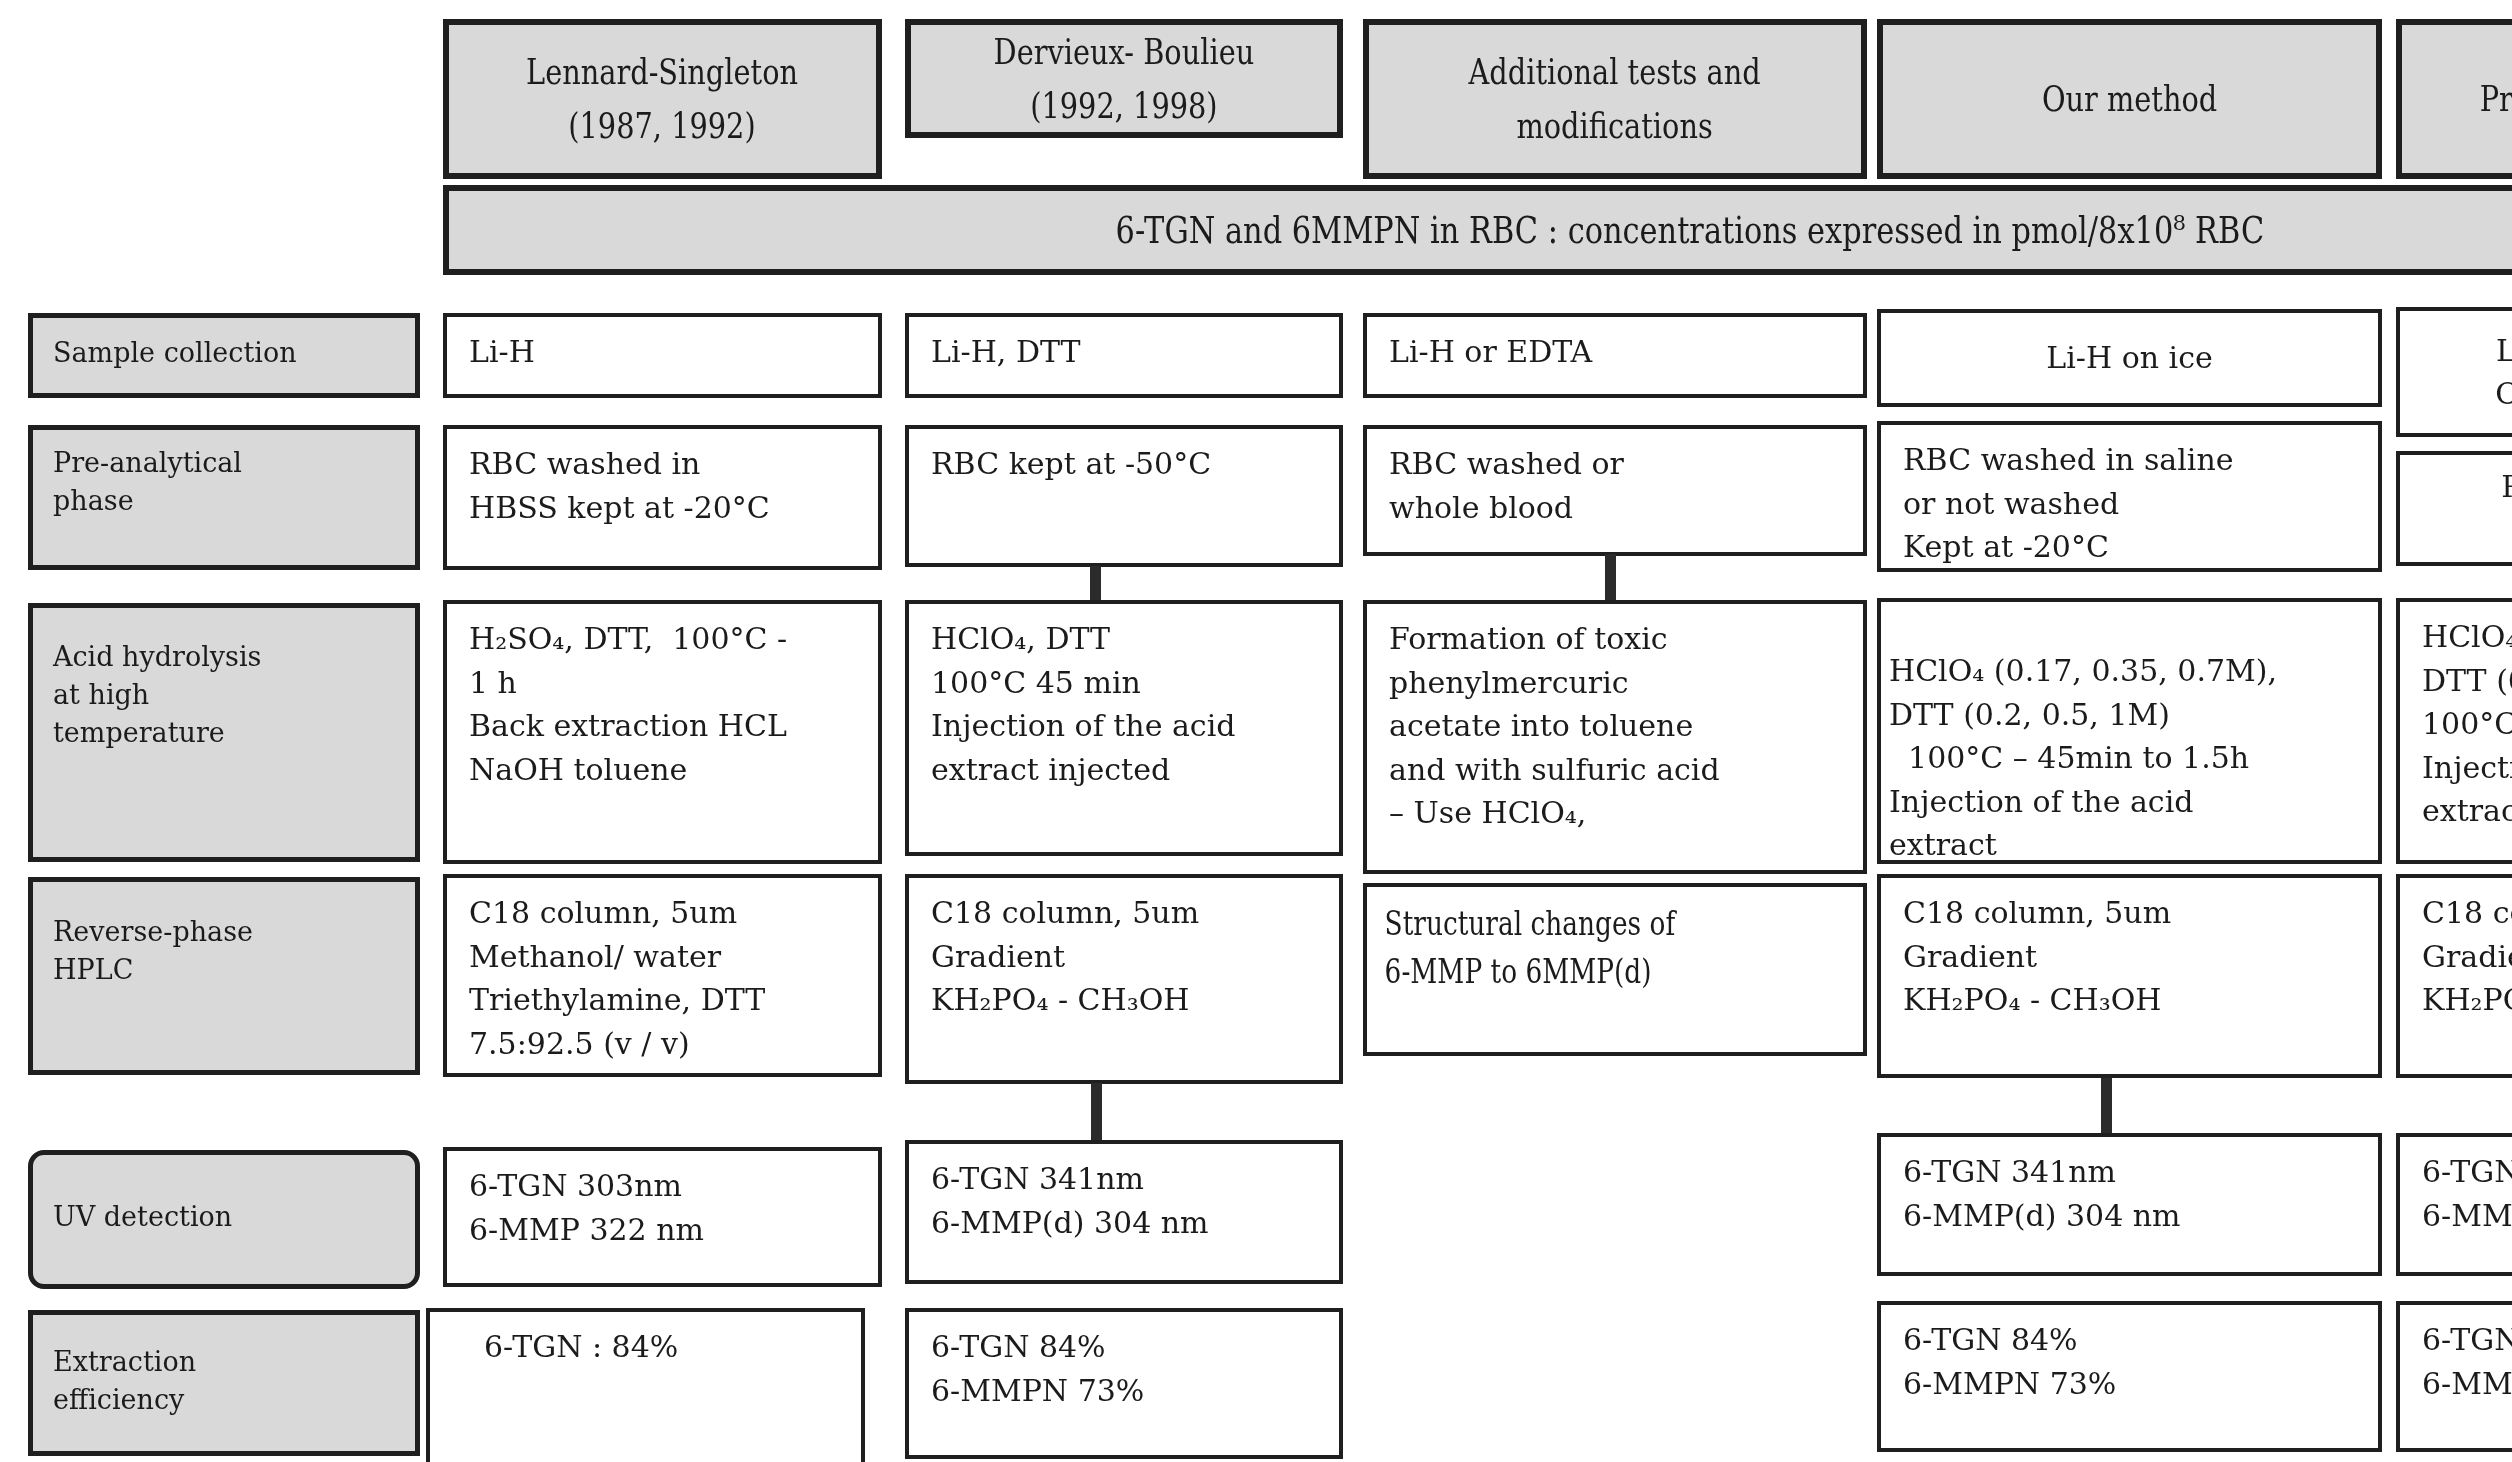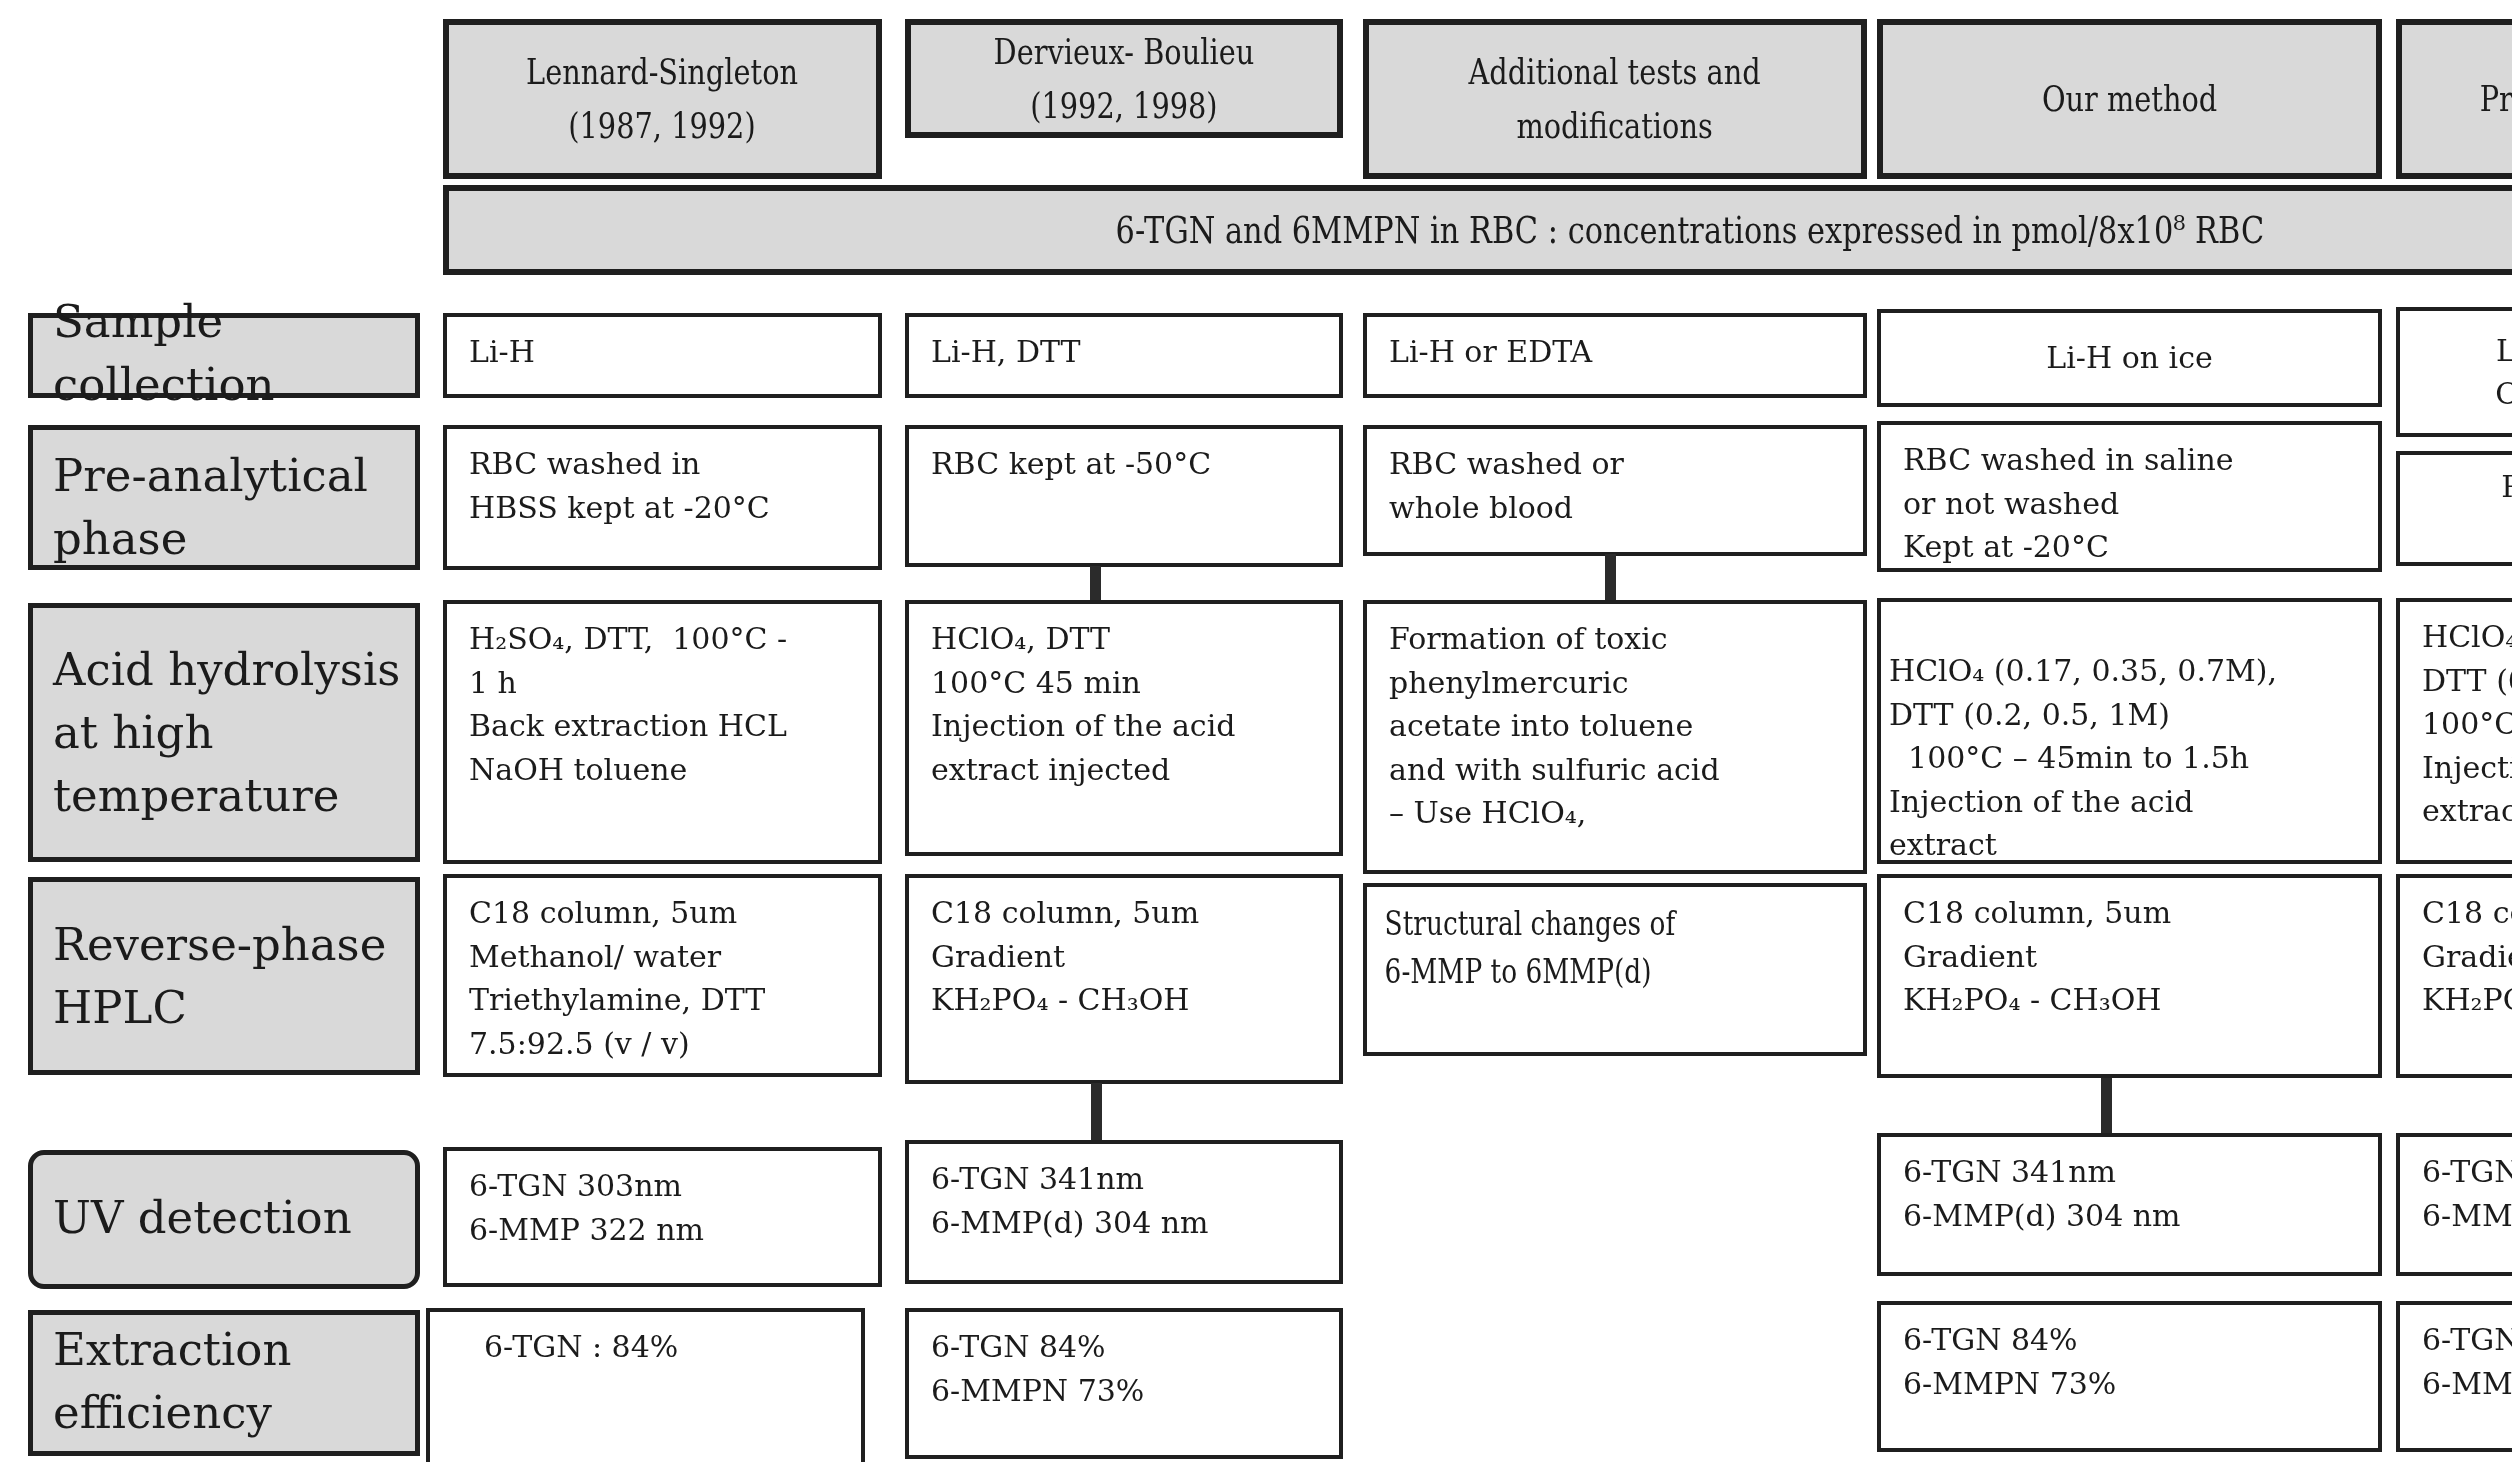--- a/index.html
+++ b/index.html
@@ -11,21 +11,21 @@
     font-family:"DejaVu Serif","Liberation Serif",serif; color:#1b1b1b;
   }
   .box{position:absolute; box-sizing:border-box; display:flex;}
   .gray{background:var(--gray); border:6px solid var(--border);}
   .graylabel{background:var(--gray); border:5px solid var(--border);}
   .cell{background:var(--cellfill); border:4.5px solid var(--border);}
   .center{align-items:center; justify-content:center; text-align:center;}
   .topleft{align-items:flex-start; justify-content:flex-start; text-align:left;}
   .midleft{align-items:center; justify-content:flex-start; text-align:left;}
   .txt{white-space:pre-wrap; line-height:1.45; font-size:30px;}
-  .labeltxt{white-space:pre-wrap; line-height:1.4; font-size:45px; padding:14px 5px 5px 20px;}
+  .labeltxt{white-space:pre-wrap; line-height:1.4; font-size:27px; padding:14px 5px 5px 20px;}
   .headtxt{white-space:pre-wrap; line-height:1.5; font-size:36px;}
   .bannertxt{white-space:pre-wrap; font-size:38px;}
   .celltxt{padding:13px 15px 5px 22px;}
   .narrow{transform:scaleX(0.8); transform-origin:50% 50%;}
   .narrowleft{transform:scaleX(0.8); transform-origin:0 50%;}
   .conn{position:absolute; width:11px; background:var(--conn);}
 </style>
 </head>
 <body>
 

